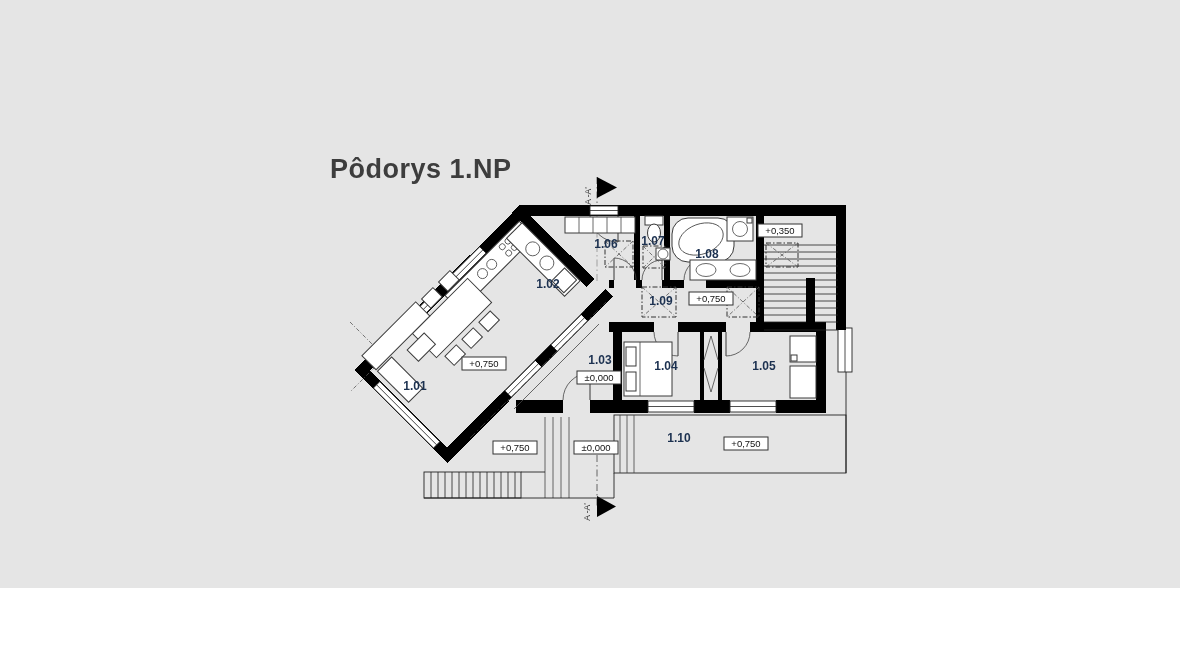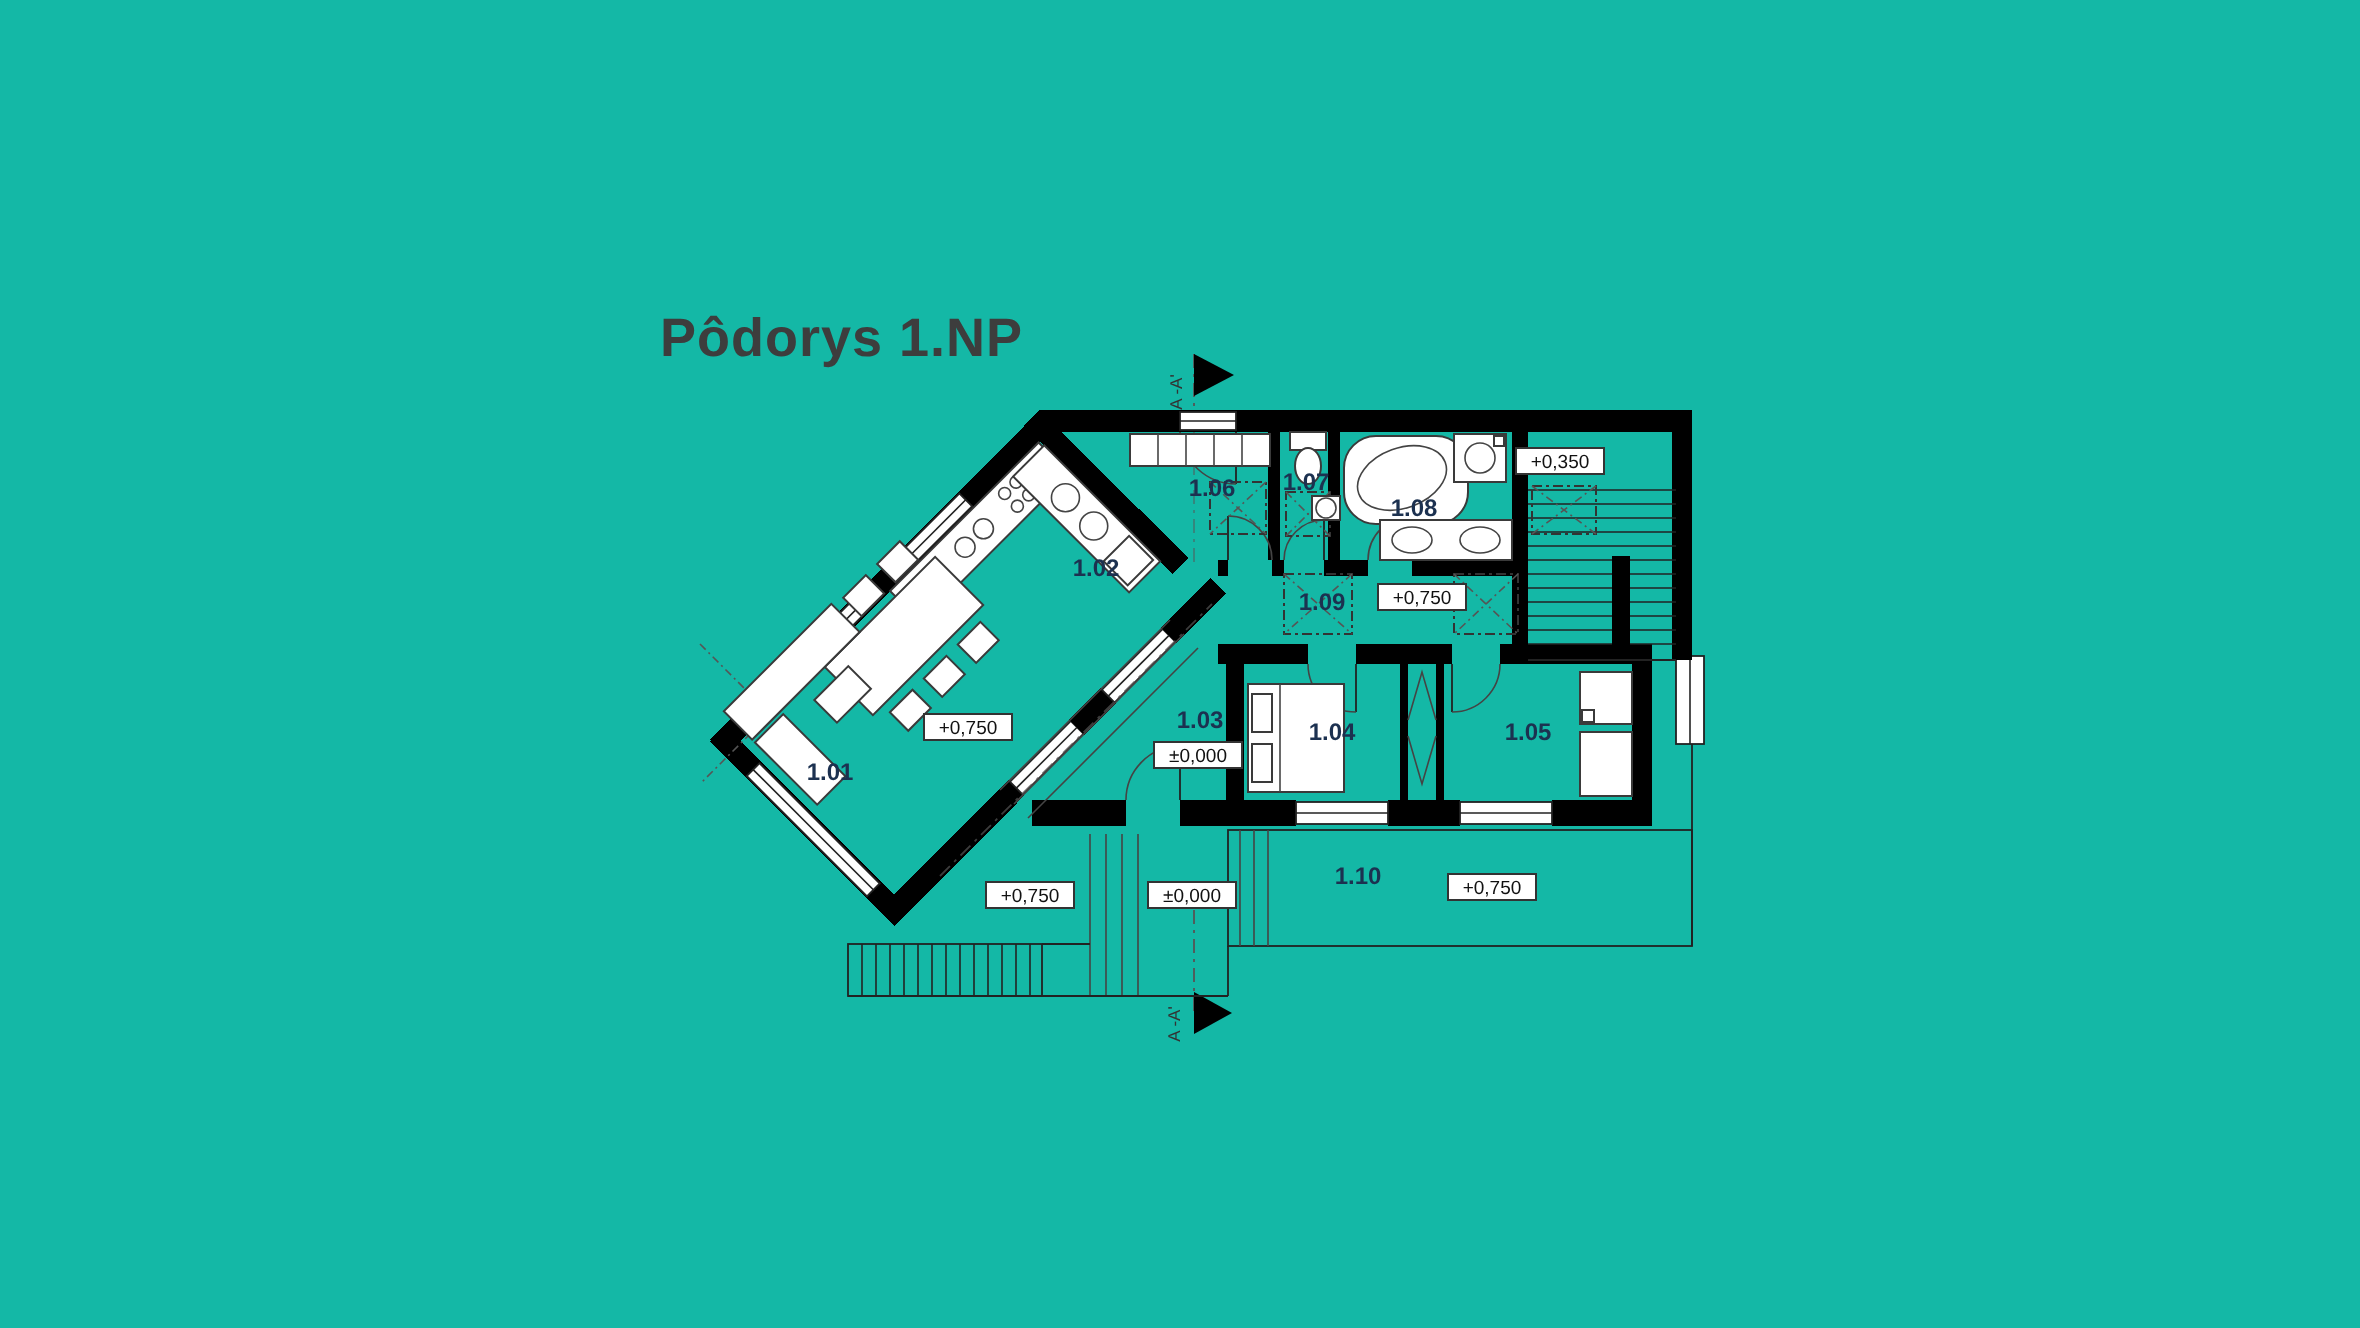--- a/index.html
+++ b/index.html
@@ -1,16 +1,16 @@
 <!DOCTYPE html>
 <html><head>
 <meta charset="utf-8">
 <style>
   html,body{margin:0;padding:0;background:#fff;}
-  .canvas{position:relative;width:1180px;height:664px;background:#14b8a6;overflow:hidden;
+  .canvas{position:relative;width:1180px;height:588px;background:#e5e5e5;overflow:hidden;
           font-family:"Liberation Sans",sans-serif;}
   svg{display:block;}
   .title{font-family:"Liberation Sans",sans-serif;font-size:27px;font-weight:bold;fill:#3d3d3d;letter-spacing:.5px;}
   .room-label{font-family:"Liberation Sans",sans-serif;font-size:12px;font-weight:bold;fill:#1c3150;text-anchor:middle;}
   .elev-text{font-family:"Liberation Sans",sans-serif;font-size:9.5px;fill:#111;text-anchor:middle;}
   .elev-box{fill:#ffffff;stroke:#333;stroke-width:1;}
   .wall{fill:#000;stroke:none;shape-rendering:crispEdges;}
   .thin{stroke:#222;stroke-width:0.9;fill:none;}
   .thin2{stroke:#444;stroke-width:0.8;fill:none;}
   .furn{stroke:#3a3a3a;stroke-width:1;fill:#ffffff;}

